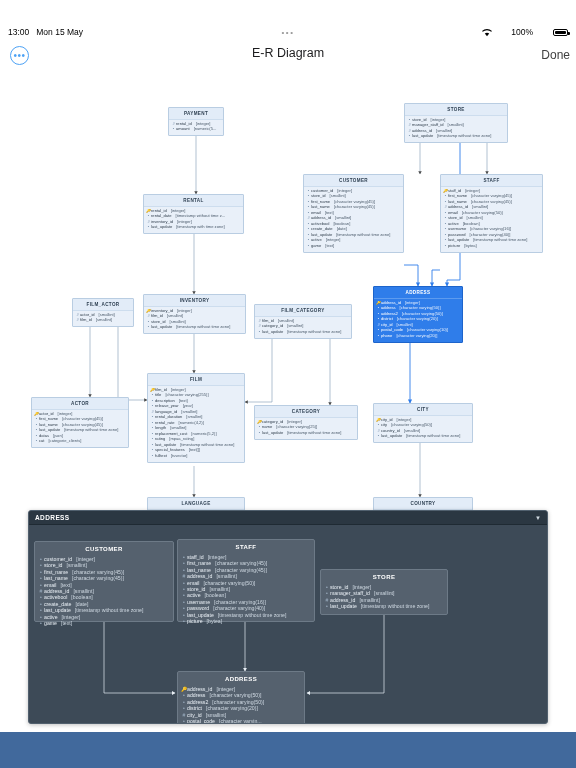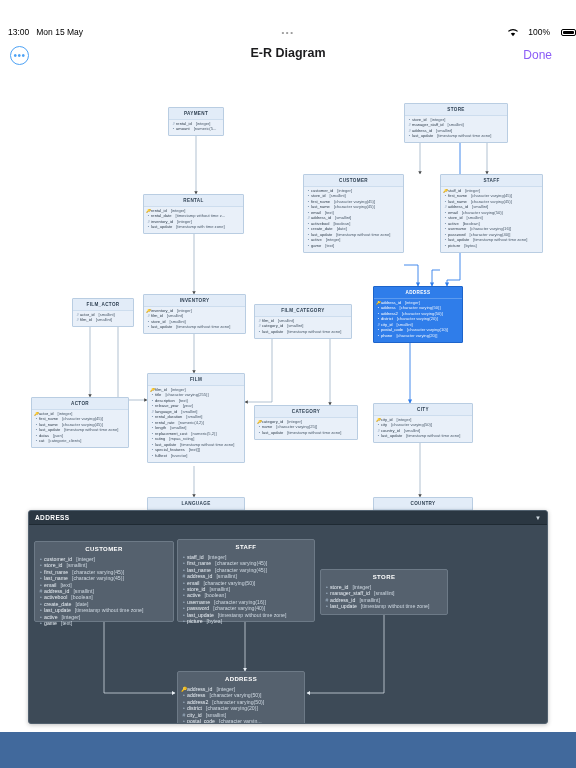--- a/index.html
+++ b/index.html
@@ -11,46 +11,46 @@
   }
   #app { position: relative; width: 564px; height: 768px; background:#fff;margin-top:24px; }
 
   
   .statusbar {
     position: absolute; top:0; left:0; width:576px; height:16px;
     display:flex; align-items:center; font-size:8.5px; color:#000;
   }
   .sb-left { position:absolute; left:8px; display:flex; gap:7px; align-items:center; }
   .sb-center { position:absolute; left:50%; transform:translateX(-50%); color:#9a9a9a; letter-spacing:1.5px; font-size:8px;}
-  .sb-right { position:absolute; right:0; display:flex; gap:11px; align-items:center;}
+  .sb-right { position:absolute; right:8px; display:flex; gap:20px; align-items:center;}
   .wifi { width:9px; height:7px; position:relative; display:inline-block;}
   .wifi svg { display:block; }
   .batt { width:15px; height:7px; border:1px solid #000; border-radius:2px; position:relative; padding:1px;}
   .batt i { display:block; width:100%; height:100%; background:#000; border-radius:1px;}
   .batt:after{ content:""; position:absolute; right:-2.5px; top:2px; width:1.5px; height:3px; background:#000; border-radius:0 1px 1px 0;}
 
   
   .navbar {
     position:absolute; top:16px; left:0; width:576px; height:30px;
     background:#fff;
   }
   .nav-title {
     position:absolute; left:50%; top:6px; transform:translateX(-50%);
-    font-size:12.5px; color:#1c1c1e; font-weight:700;
+    font-size:12.5px; color:#1c1c1e; font-weight:400;
   }
   .nav-more {
     position:absolute; left:10px; top:6px;
     width:19px; height:19px; border-radius:50%;
     border:1.2px solid #4da2f5; color:#4da2f5;
     display:flex; align-items:center; justify-content:center;
     font-size:10px; line-height:4px; letter-spacing:0.5px;
   }
   .nav-done {
-    position:absolute; right:24px; top:8px;
-    font-size:12px; color:#8b5cf6;text-align:right;
+    position:absolute; right:6px; top:8px;
+    font-size:12px; color:#404040;text-align:right;
   }
 
   
   .canvas {
     position:absolute; top:46px; left:0; width:576px; height:722px;
     background:#ffffff; overflow:hidden;
   }
   svg.links { position:absolute; inset:0; width:576px; height:722px; pointer-events:none;}
 
   

